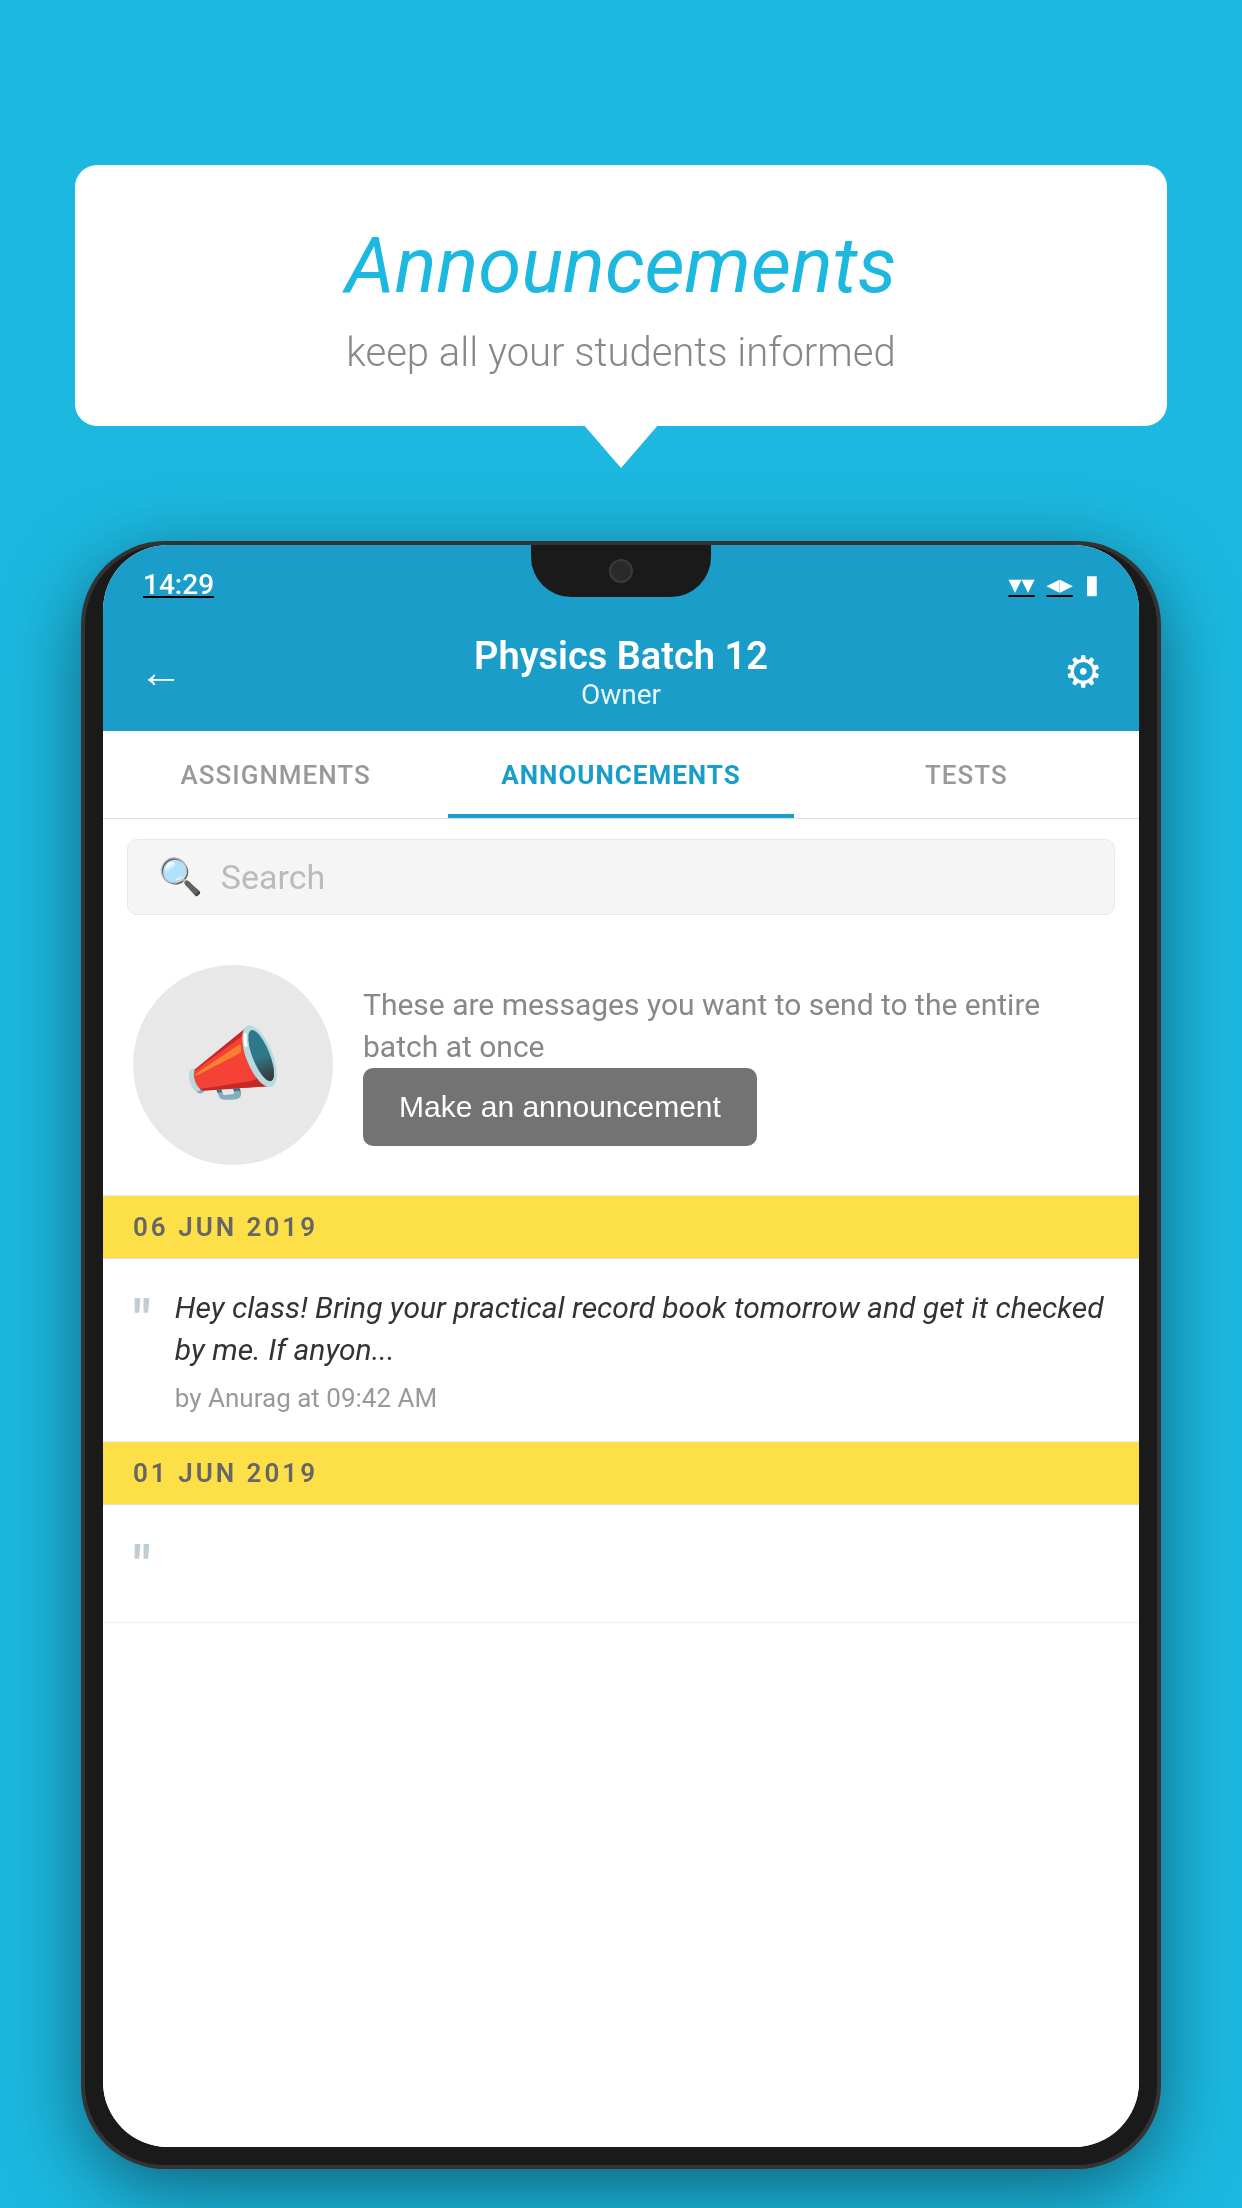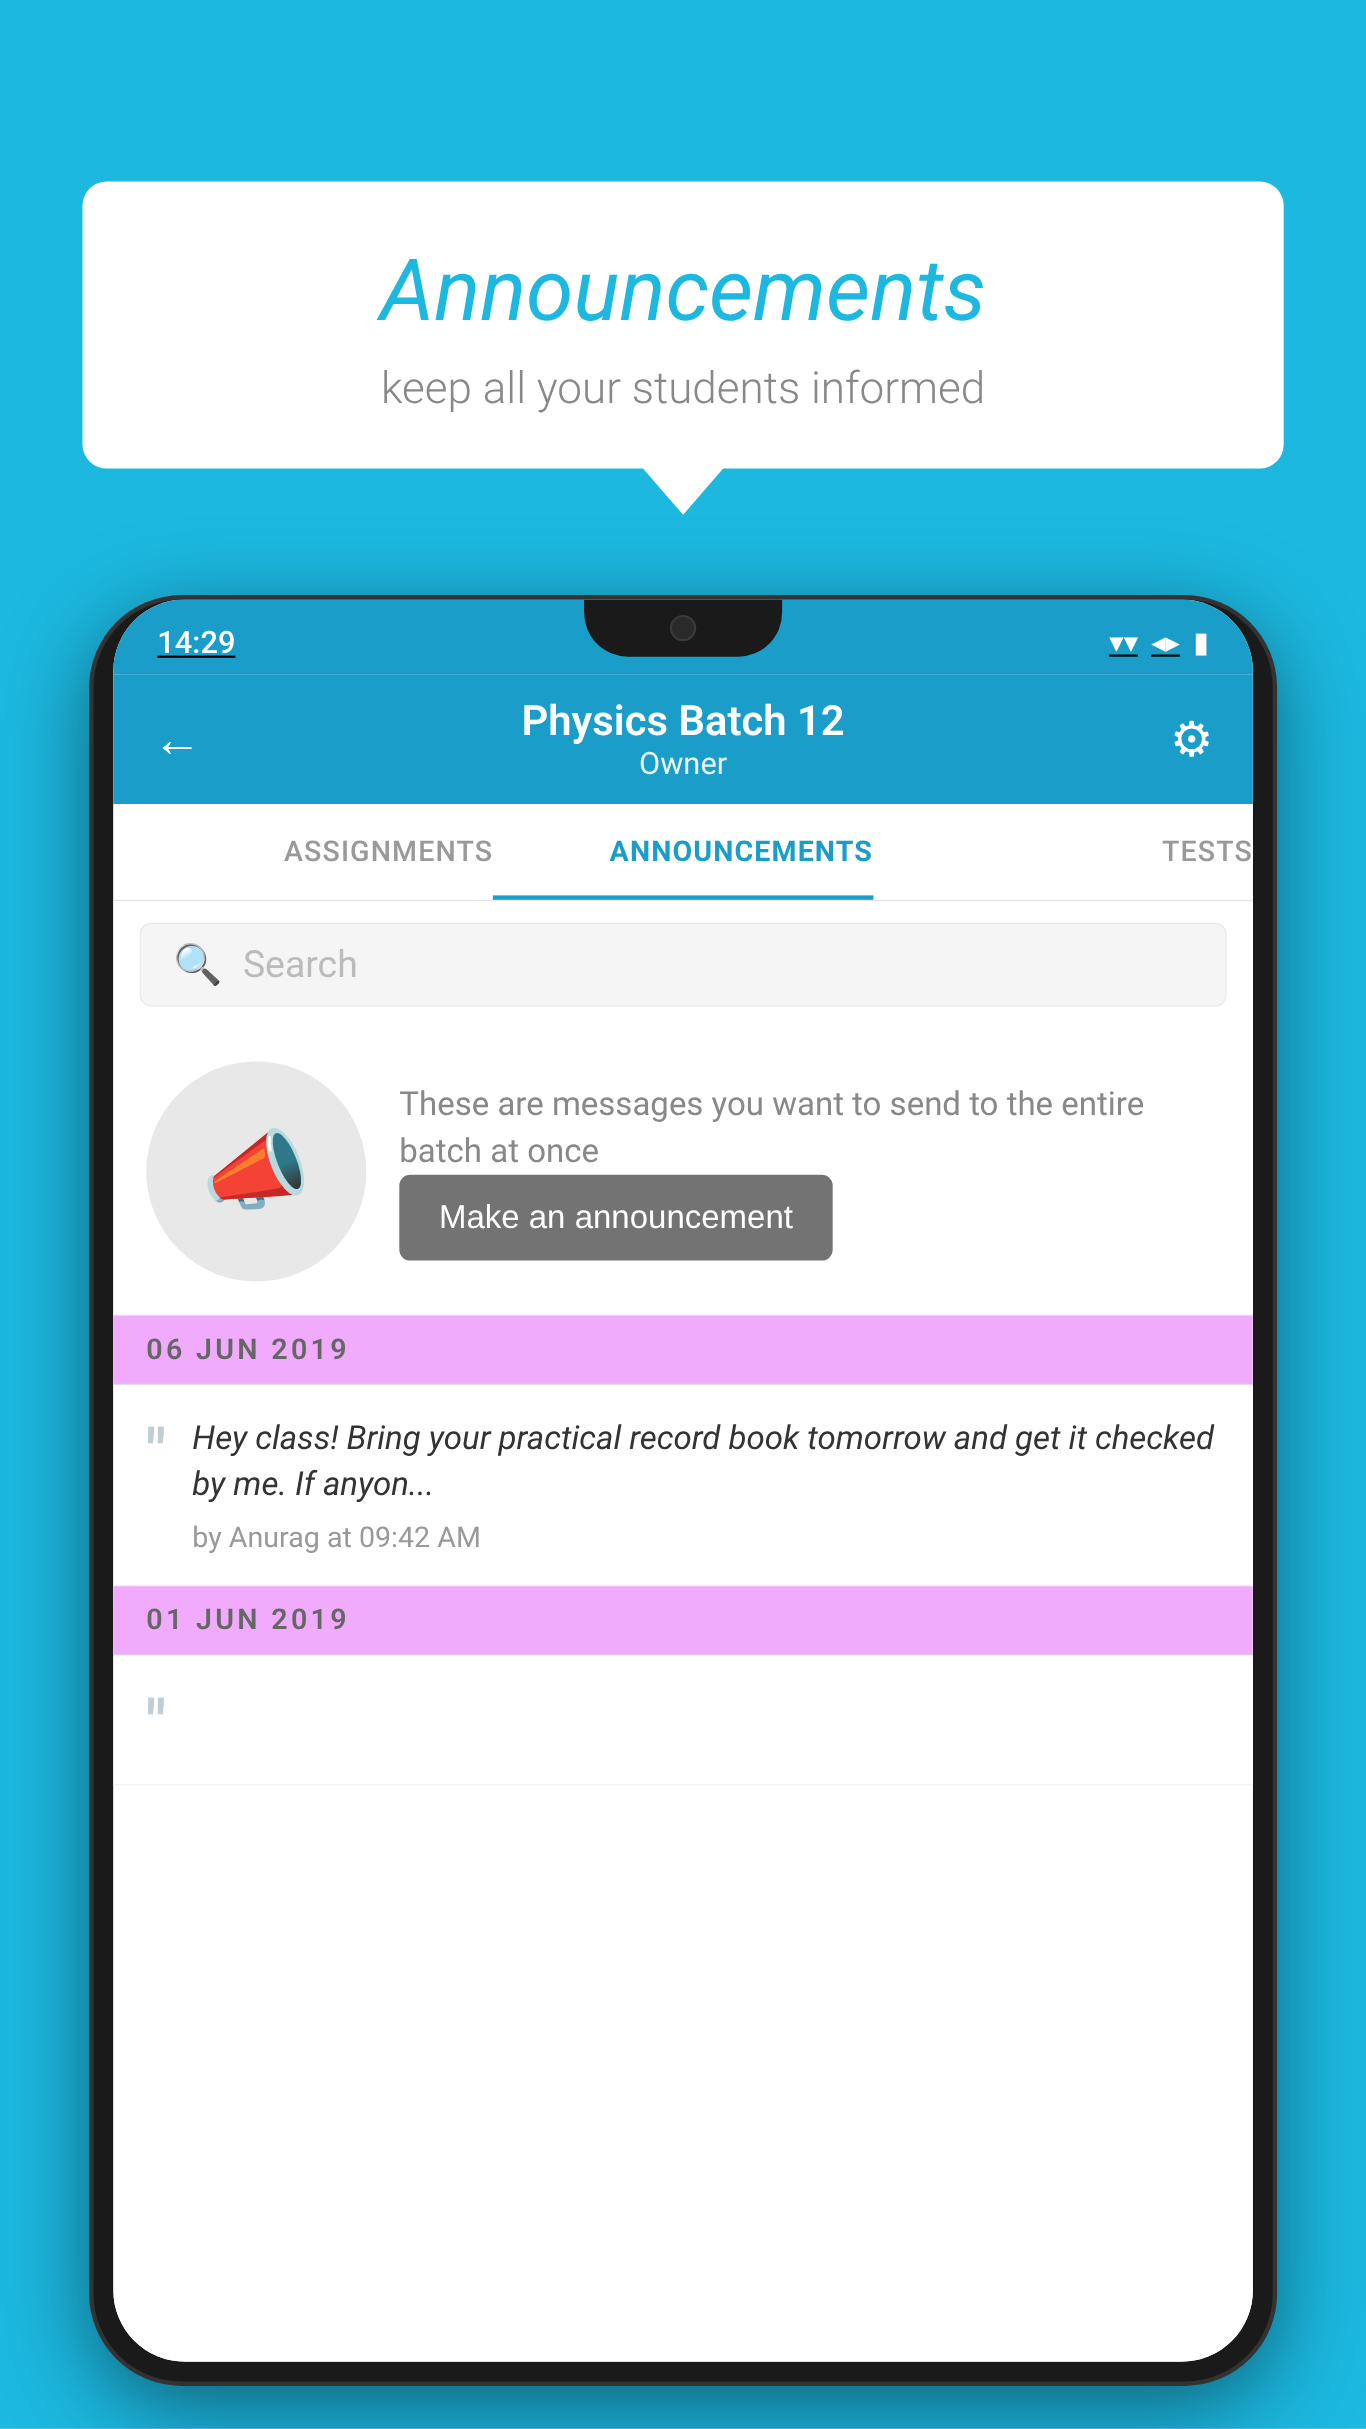--- a/index.html
+++ b/index.html
@@ -195,21 +195,21 @@
       display: flex;
       align-items: center;
       border-bottom: 1px solid #e0e0e0;
     }
 
     .tab-item {
       flex: 1;
       height: 100%;
       display: flex;
       align-items: center;
-      justify-content: flex-end;
+      justify-content: center;
       font-size: 26px;
       font-weight: 500;
       color: #999;
       letter-spacing: 1px;
       cursor: pointer;
       position: relative;
       text-transform: uppercase;
     }
 
     .tab-item.active {
@@ -305,21 +305,21 @@
       border-radius: 10px;
       padding: 22px 36px;
       font-size: 30px;
       font-weight: 500;
       cursor: pointer;
       white-space: nowrap;
     }
 
     
     .date-separator {
-      background: #f0abfc;
+      background: #fde047;
       padding: 16px 30px;
       font-size: 26px;
       font-weight: 600;
       color: #666;
       letter-spacing: 3px;
       border-bottom: 1px solid #ddd;
     }
 
     
     .announcement-item {

